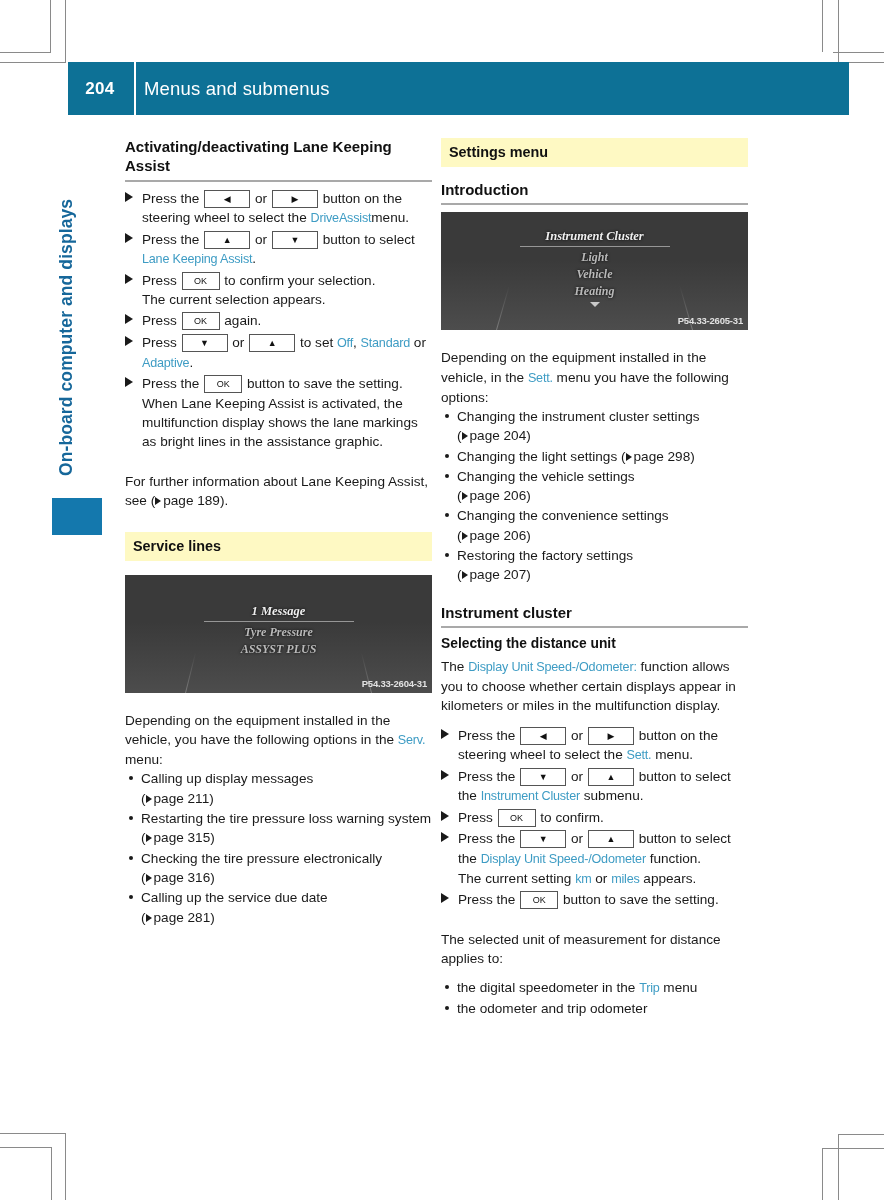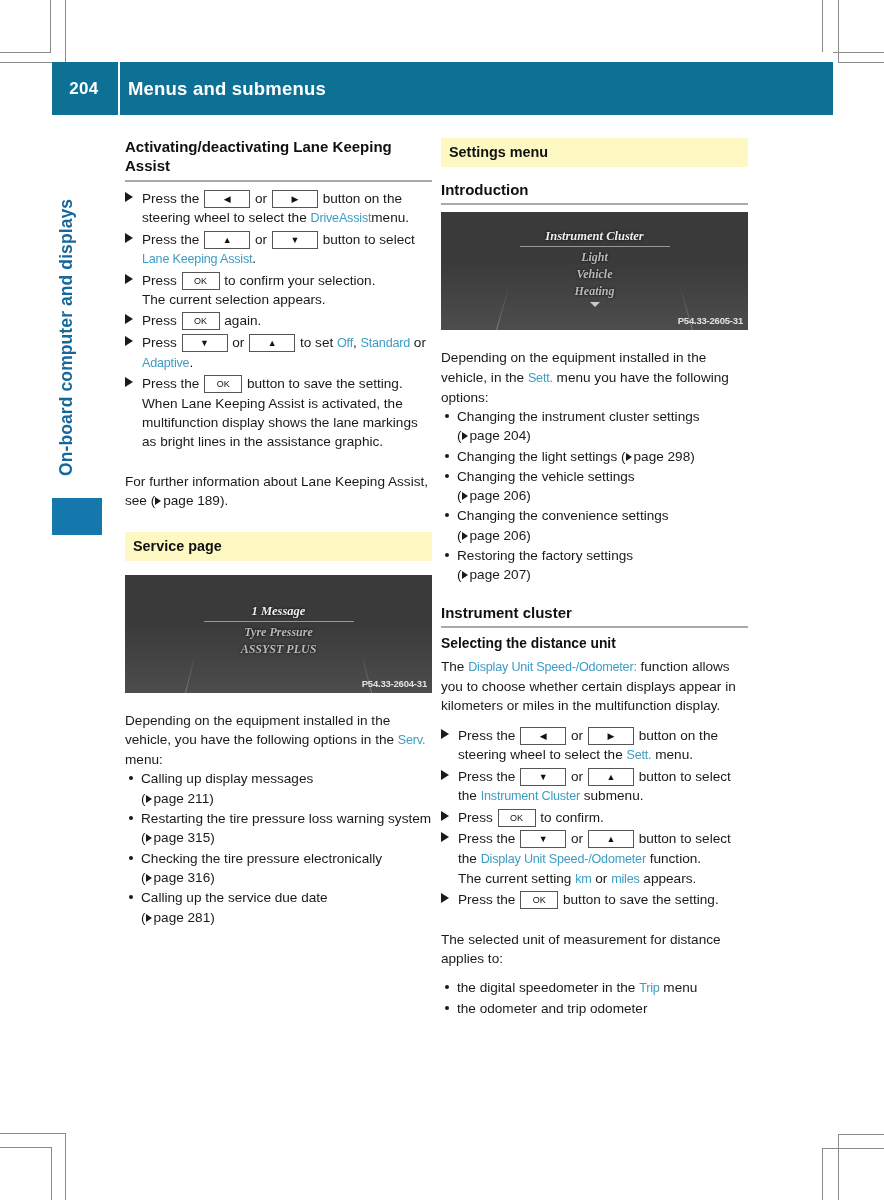--- a/index.html
+++ b/index.html
@@ -34,21 +34,21 @@
   .h6 { left: 0;     top: 1147px; width: 52px; height: 1px; }
 
   .v7 { left: 822px; top: 0;     width: 1px;  height: 52px; }
   .v8 { left: 838px; top: 0;     width: 1px;  height: 62px; }
   .h7 { left: 833px; top: 52px;  width: 51px; height: 1px; }
   .h8 { left: 838px; top: 62px;  width: 46px; height: 1px; }
 
   
   .header {
     position: absolute;
-    left: 52px;
+    left: 68px;
     top: 62px;
     width: 781px;
     height: 53px;
     background: #0d7196;
   }
   .header-page {
     position: absolute;
     left: 0;
     top: 0;
     width: 64px;
@@ -71,21 +71,21 @@
   }
   .header-title {
     position: absolute;
     left: 76px;
     top: 0;
     height: 53px;
     display: flex;
     align-items: center;
     color: #ffffff;
     font-size: 18.5px;
-    font-weight: bold;
+    font-weight: normal;
     letter-spacing: .2px;
   }
 
   
   .sidetab {
     position: absolute;
     left: 52px;
     top: 498px;
     width: 50px;
     height: 37px;
@@ -374,21 +374,21 @@
       <span>button to save the setting.</span>
       <div>When Lane Keeping Assist is activated, the multifunction display shows the lane markings as bright lines in the assistance graphic.</div>
     </li>
   </ul>
 
   <div class="gap-14"></div>
   <p class="para"><span>For further information about Lane Keeping Assist, see (</span><span class="refarrow"></span><span>page 189</span><span>).</span></p>
 
   <div class="gap-22"></div>
 
-  <h2 class="sec-band">Service page</h2>
+  <h2 class="sec-band">Service lines</h2>
 
   <div class="figure">
     <div class="fig-glow"></div>
     <div class="fig-vline" style="left:60px;height:42px;transform:rotate(14deg);transform-origin:bottom;"></div>
     <div class="fig-vline" style="right:60px;height:42px;transform:rotate(-14deg);transform-origin:bottom;"></div>
     <div class="fig-menu" style="top:28px;">
       <div class="fig-item selected">1 Message</div>
       <div class="fig-rule"></div>
       <div class="fig-item">Tyre Pressure</div>
       <div class="fig-item">ASSYST PLUS</div>

